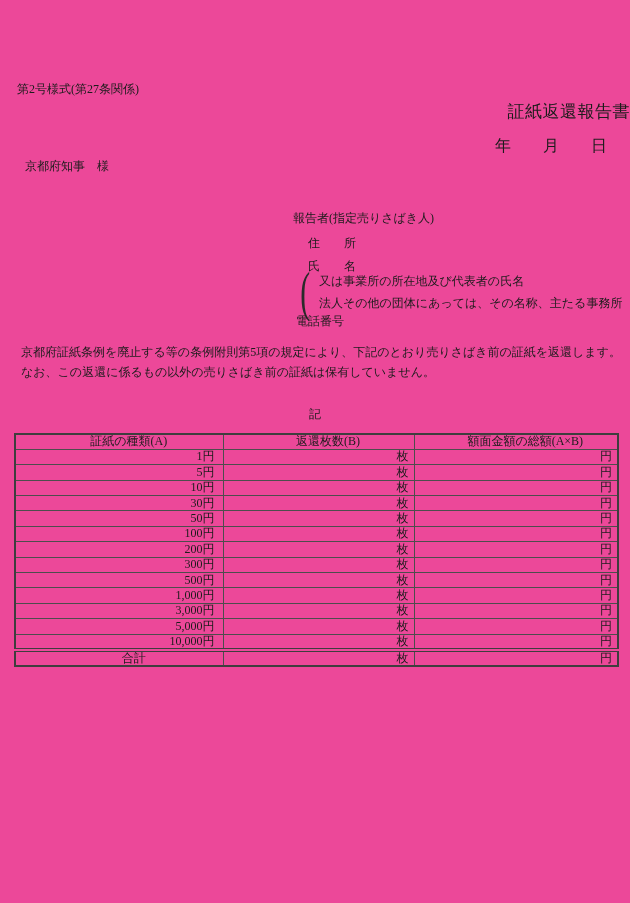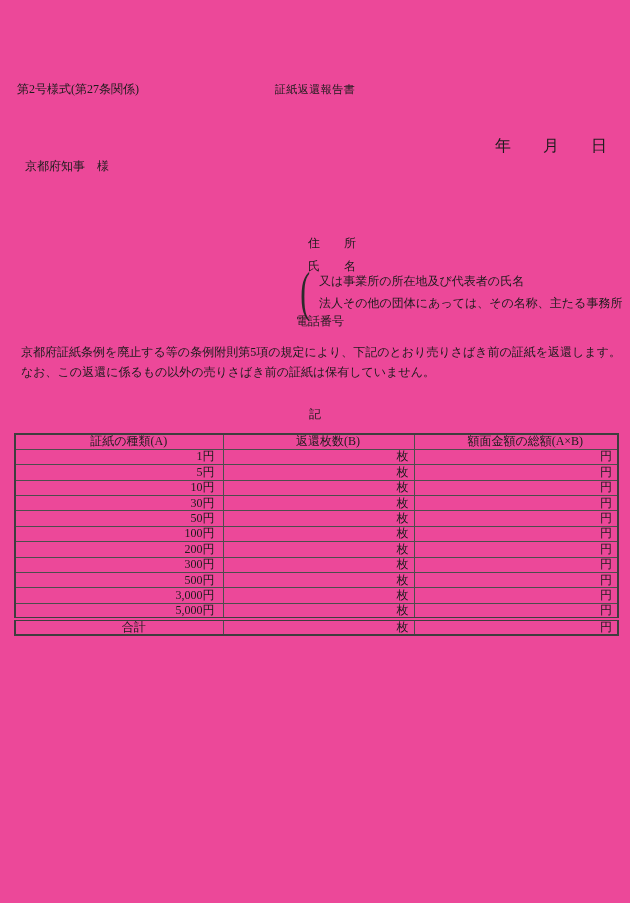--- a/index.html
+++ b/index.html
@@ -7,21 +7,21 @@
   body {
     width: 630px; height: 903px;
     position: relative;
     font-family: "Liberation Serif", "DejaVu Serif", serif;
     color: #1c1c1c;
     font-size: 12px;
   }
   .page { position: absolute; inset: 0; background: #ec4899; }
 
   .form-no   { position: absolute; left: 17px;  top: 81px;  font-size: 12px; }
-  .doc-title { position: absolute; left: 0;     top: 82px;  width: 100%; text-align: center; font-size: 11px; letter-spacing: 0.5px; }
+  .doc-title { position: absolute; left: 0;     top: 100px;  width: 100%; text-align: right; font-size: 17px; letter-spacing: 0.5px; }
   .date-line { position: absolute; right: 23px; top: 136px; font-size: 16px; white-space: pre; }
   .addressee { position: absolute; left: 25px;  top: 158px; font-size: 12px; }
 
   .reporter-heading { position: absolute; left: 293px; top: 210px; }
   .addr-label  { position: absolute; left: 308px; top: 235px; }
   .name-label  { position: absolute; left: 308px; top: 258px; text-align: right; }
   .phone-label { position: absolute; left: 296px; top: 313px; }
 
   .paren-note {
     position: absolute; left: 297px; top: 267px;
@@ -63,20 +63,21 @@
 
 <div class="page">
 
   <div class="form-no">第2号様式(第27条関係)</div>
   <div class="doc-title">証紙返還報告書</div>
 
   <div class="date-line"><span>年</span>　　<span>月</span>　　<span>日</span></div>
 
   <div class="addressee">京都府知事　様</div>
 
+  <div class="reporter-heading">報告者(指定売りさばき人)</div>
   <div class="addr-label">住　　所</div>
   <div class="name-label">氏　　名</div>
 
   <div class="paren-note">
     <span class="big-paren">(</span>
     <span class="paren-lines">
       <span class="note-line" style="display:block">又は事業所の所在地及び代表者の氏名</span>
       <span class="note-line" style="display:block">法人その他の団体にあっては、その名称、主たる事務所</span>
     </span>
 
@@ -144,26 +145,36 @@
         <td class="denom">300円</td>
         <td class="unit">枚</td>
         <td class="unit">円</td>
       </tr>
       <tr>
         <td class="denom">500円</td>
         <td class="unit">枚</td>
         <td class="unit">円</td>
       </tr>
       <tr>
+        <td class="denom">1,000円</td>
+        <td class="unit">枚</td>
+        <td class="unit">円</td>
+      </tr>
+      <tr>
         <td class="denom">3,000円</td>
         <td class="unit">枚</td>
         <td class="unit">円</td>
       </tr>
       <tr>
         <td class="denom">5,000円</td>
+        <td class="unit">枚</td>
+        <td class="unit">円</td>
+      </tr>
+      <tr>
+        <td class="denom">10,000円</td>
         <td class="unit">枚</td>
         <td class="unit">円</td>
       </tr>
       <tr class="total-row">
         <td class="total">合計</td>
         <td class="unit">枚</td>
         <td class="unit">円</td>
       </tr>
     </tbody>
   </table>

